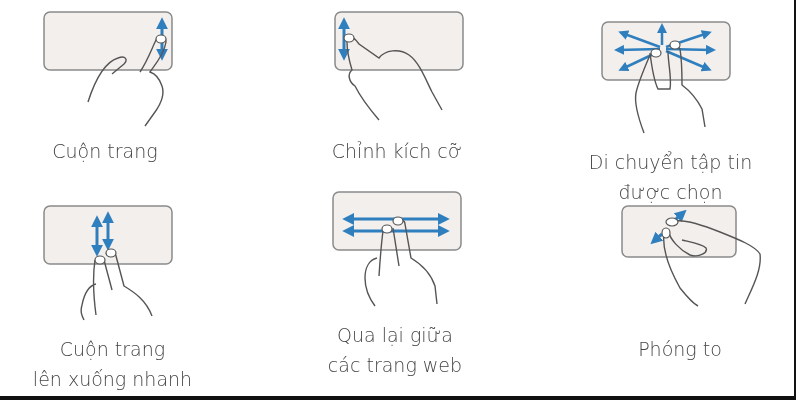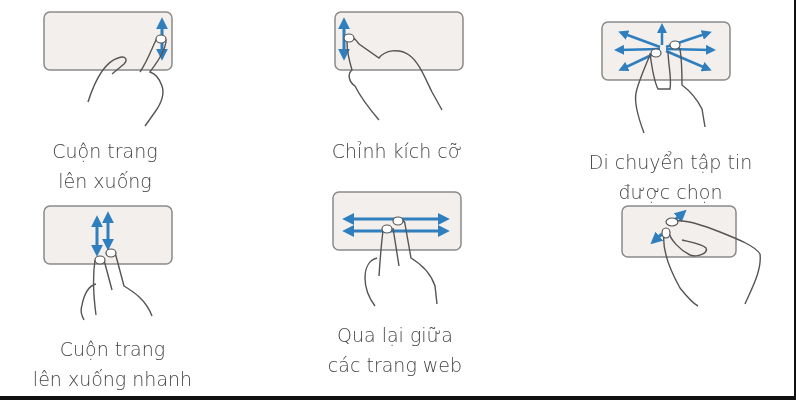--- a/index.html
+++ b/index.html
@@ -31,21 +31,20 @@
 
 <div class="panel" style="left:0;top:0;width:265px;height:200px;">
   <svg width="265" height="200">
     <rect x="44" y="12" width="128" height="58" rx="6" fill="#f3efec" stroke="#8a8a8a" stroke-width="1.5"></rect>
     <line x1="162" y1="22" x2="162" y2="56" stroke="#2f7fbf" stroke-width="3" marker-start="url(#ah)" marker-end="url(#ah)"></line>
     <path d="M88,102 C95,80 105,62 118,58 C126,55 128,60 124,64 L112,74 M140,72 C148,60 152,48 156,40 C160,35 166,36 166,42 C164,55 154,66 150,72 C156,74 160,80 162,86 C165,95 160,105 155,112 L145,126" fill="none" stroke="#555" stroke-width="1.4"></path>
     <ellipse cx="161" cy="39" rx="5" ry="4" fill="#fff" stroke="#555" stroke-width="1.2"></ellipse>
   </svg>
   <div class="caption" style="left:20px;top:136px;width:170px;">
     <div>Cuộn trang</div>
-    <div>lên xuống</div>
   </div>
 </div>
 
 <div class="panel" style="left:267px;top:0;width:265px;height:200px;">
   <svg width="265" height="200">
     <rect x="68" y="12" width="128" height="58" rx="6" fill="#f3efec" stroke="#8a8a8a" stroke-width="1.5"></rect>
     <line x1="77" y1="22" x2="77" y2="56" stroke="#2f7fbf" stroke-width="3" marker-start="url(#ah)" marker-end="url(#ah)"></line>
     <path d="M78,38 C82,34 88,38 92,44 L112,58 C118,50 132,48 142,55 C152,62 158,78 165,92 L175,110 M80,42 C80,52 82,60 85,70 C80,74 82,82 88,86 C92,94 100,106 112,120" fill="none" stroke="#555" stroke-width="1.4"></path>
     <ellipse cx="82" cy="38" rx="5" ry="4" fill="#fff" stroke="#555" stroke-width="1.2"></ellipse>
   </svg>
@@ -109,17 +108,18 @@
 <div class="panel" style="left:530px;top:200px;width:266px;height:200px;">
   <svg width="266" height="200">
     <rect x="92" y="6" width="114" height="51" rx="6" fill="#f3efec" stroke="#8a8a8a" stroke-width="1.5"></rect>
     <line x1="145" y1="20" x2="153" y2="13" stroke="#2f7fbf" stroke-width="3" marker-end="url(#ah)"></line>
     <line x1="132" y1="34" x2="124" y2="41" stroke="#2f7fbf" stroke-width="3" marker-end="url(#ah)"></line>
     <path d="M142,22 C150,18 170,24 190,32 C210,40 225,46 230,54 C232,70 222,88 215,104 M138,30 C140,40 150,50 160,55 C170,58 178,52 176,48 C172,44 160,42 152,40 M134,34 C132,50 140,70 150,88 C158,98 164,104 168,106" fill="none" stroke="#555" stroke-width="1.4"></path>
     <ellipse cx="142" cy="22" rx="6" ry="4" fill="#fff" stroke="#555" stroke-width="1.2"></ellipse>
     <ellipse cx="136" cy="33" rx="4" ry="5" fill="#fff" stroke="#555" stroke-width="1.2"></ellipse>
   </svg>
   <div class="caption" style="left:80px;top:134px;width:140px;">
+    <div>Phóng to</div>
   </div>
 </div>
 
 <div class="frame-right"></div>
 <div class="frame-bottom"></div>
 
 </body></html>

